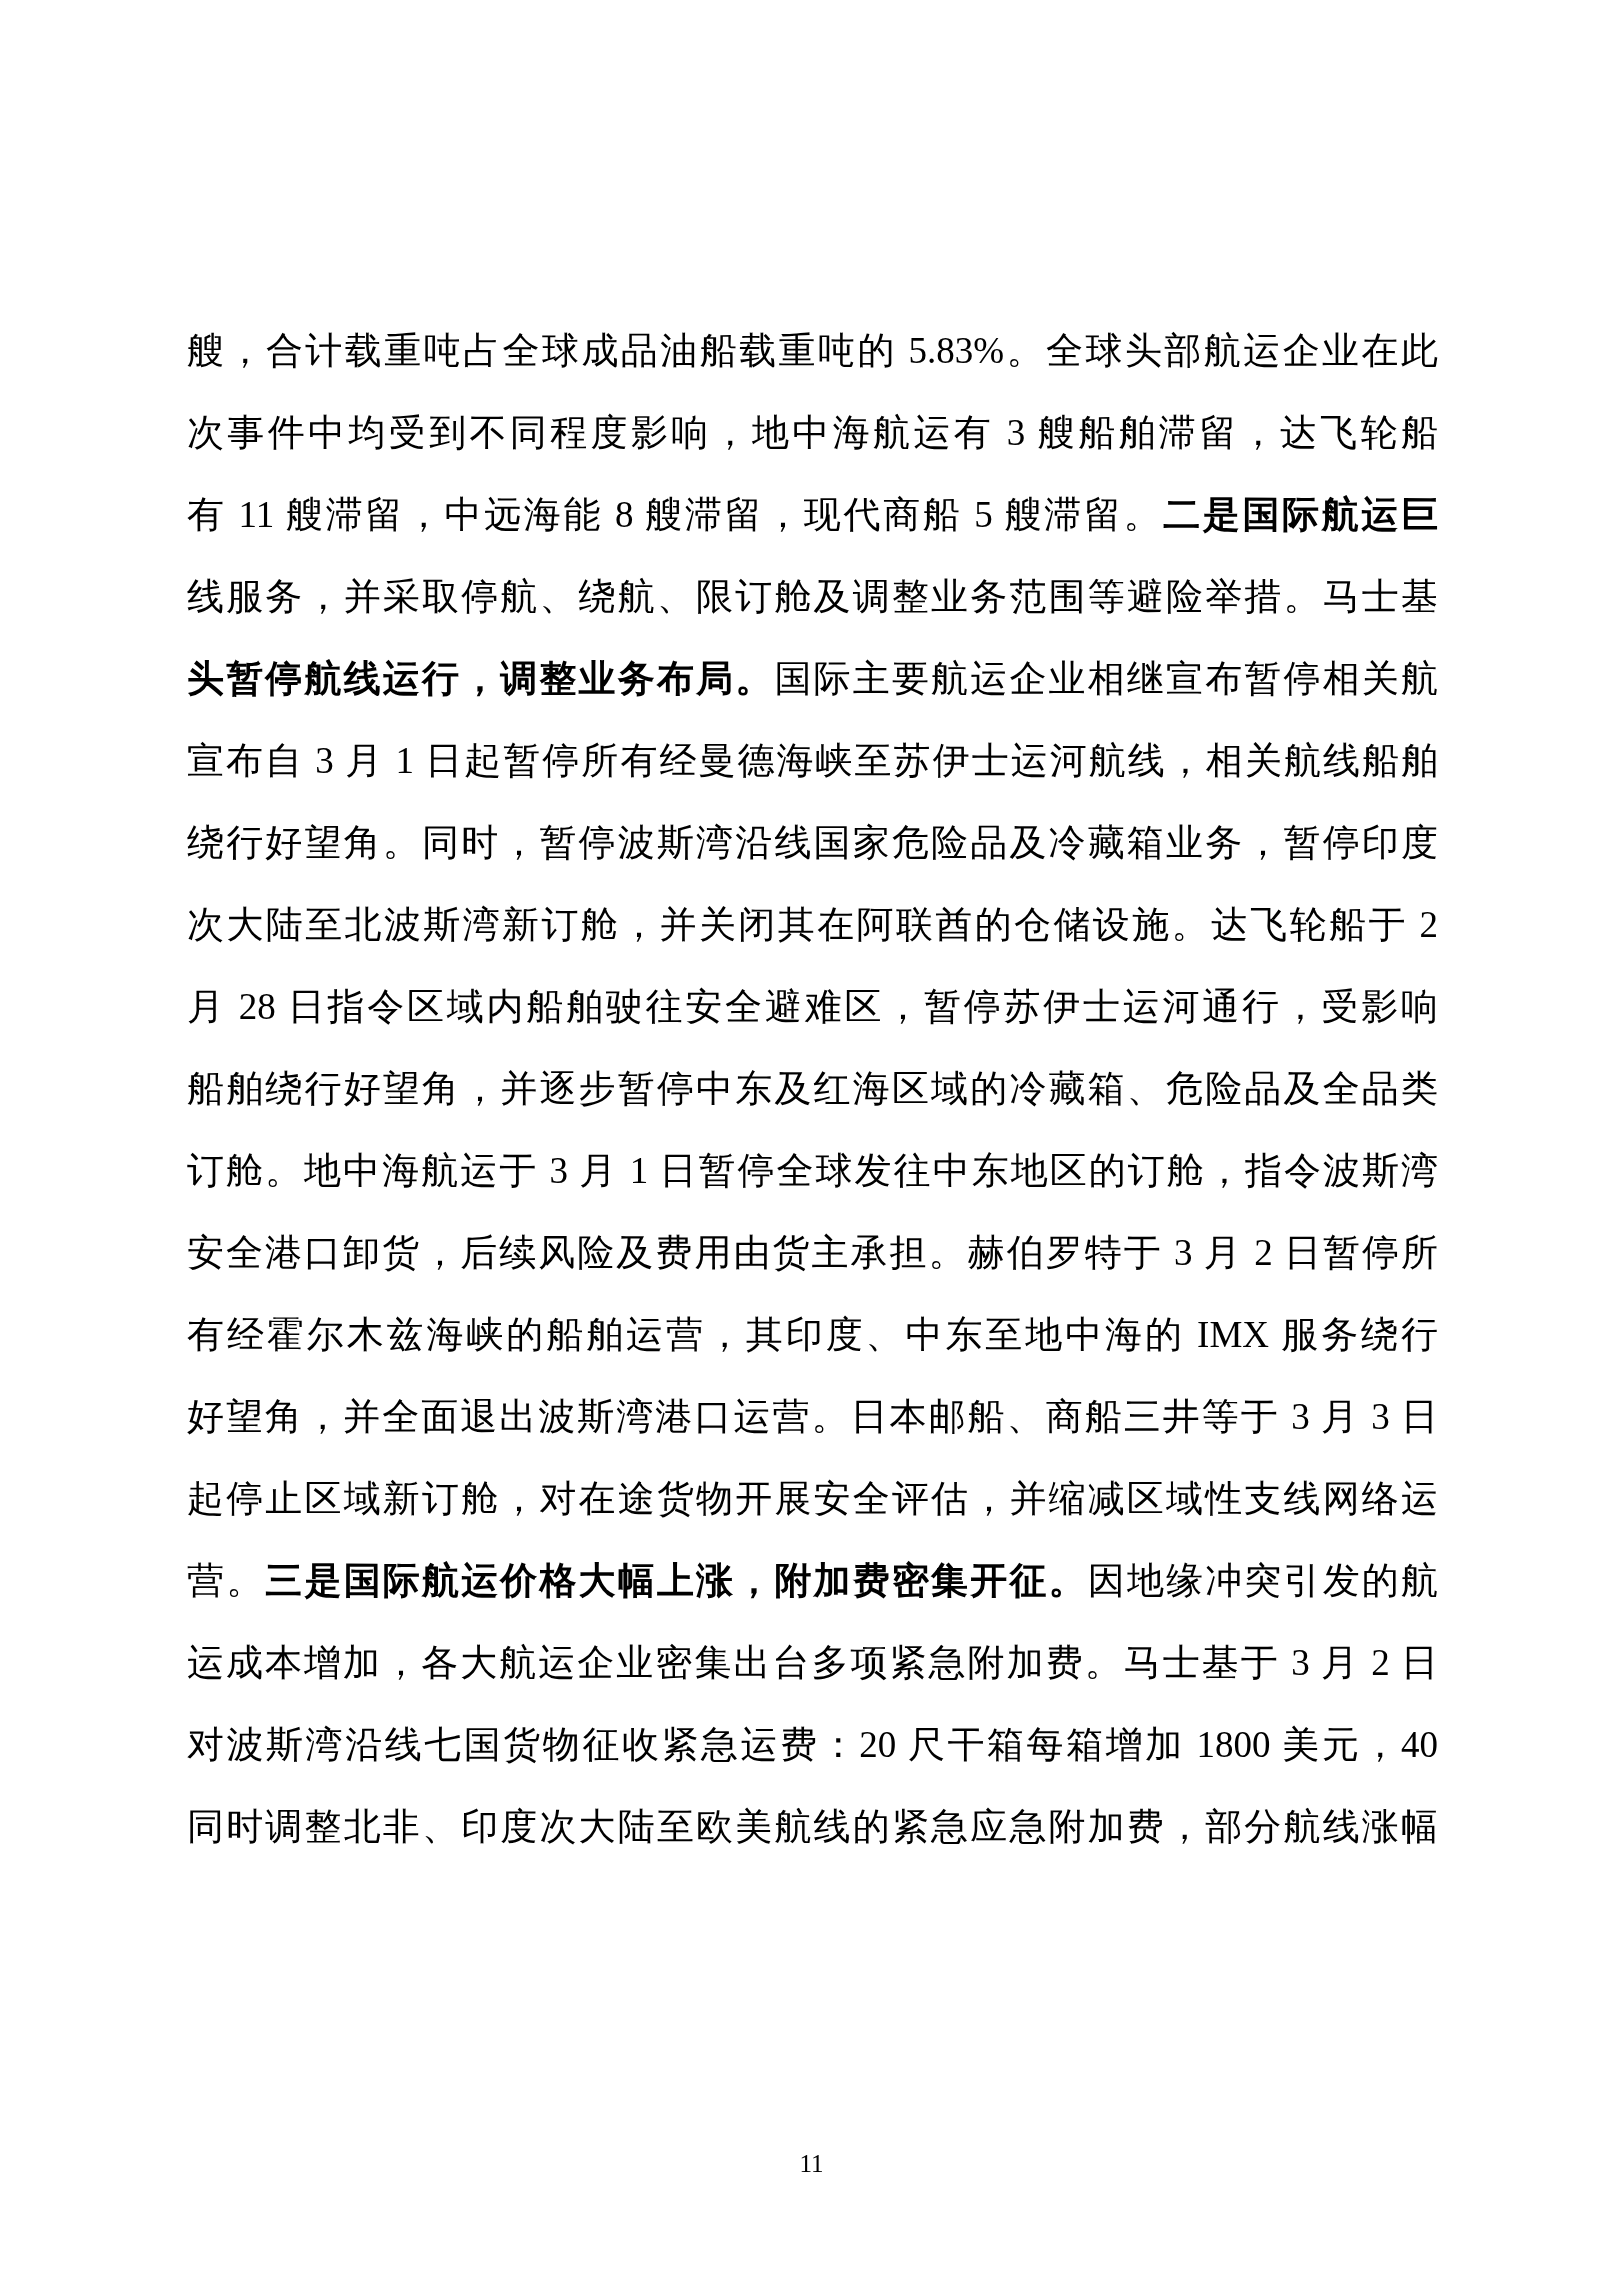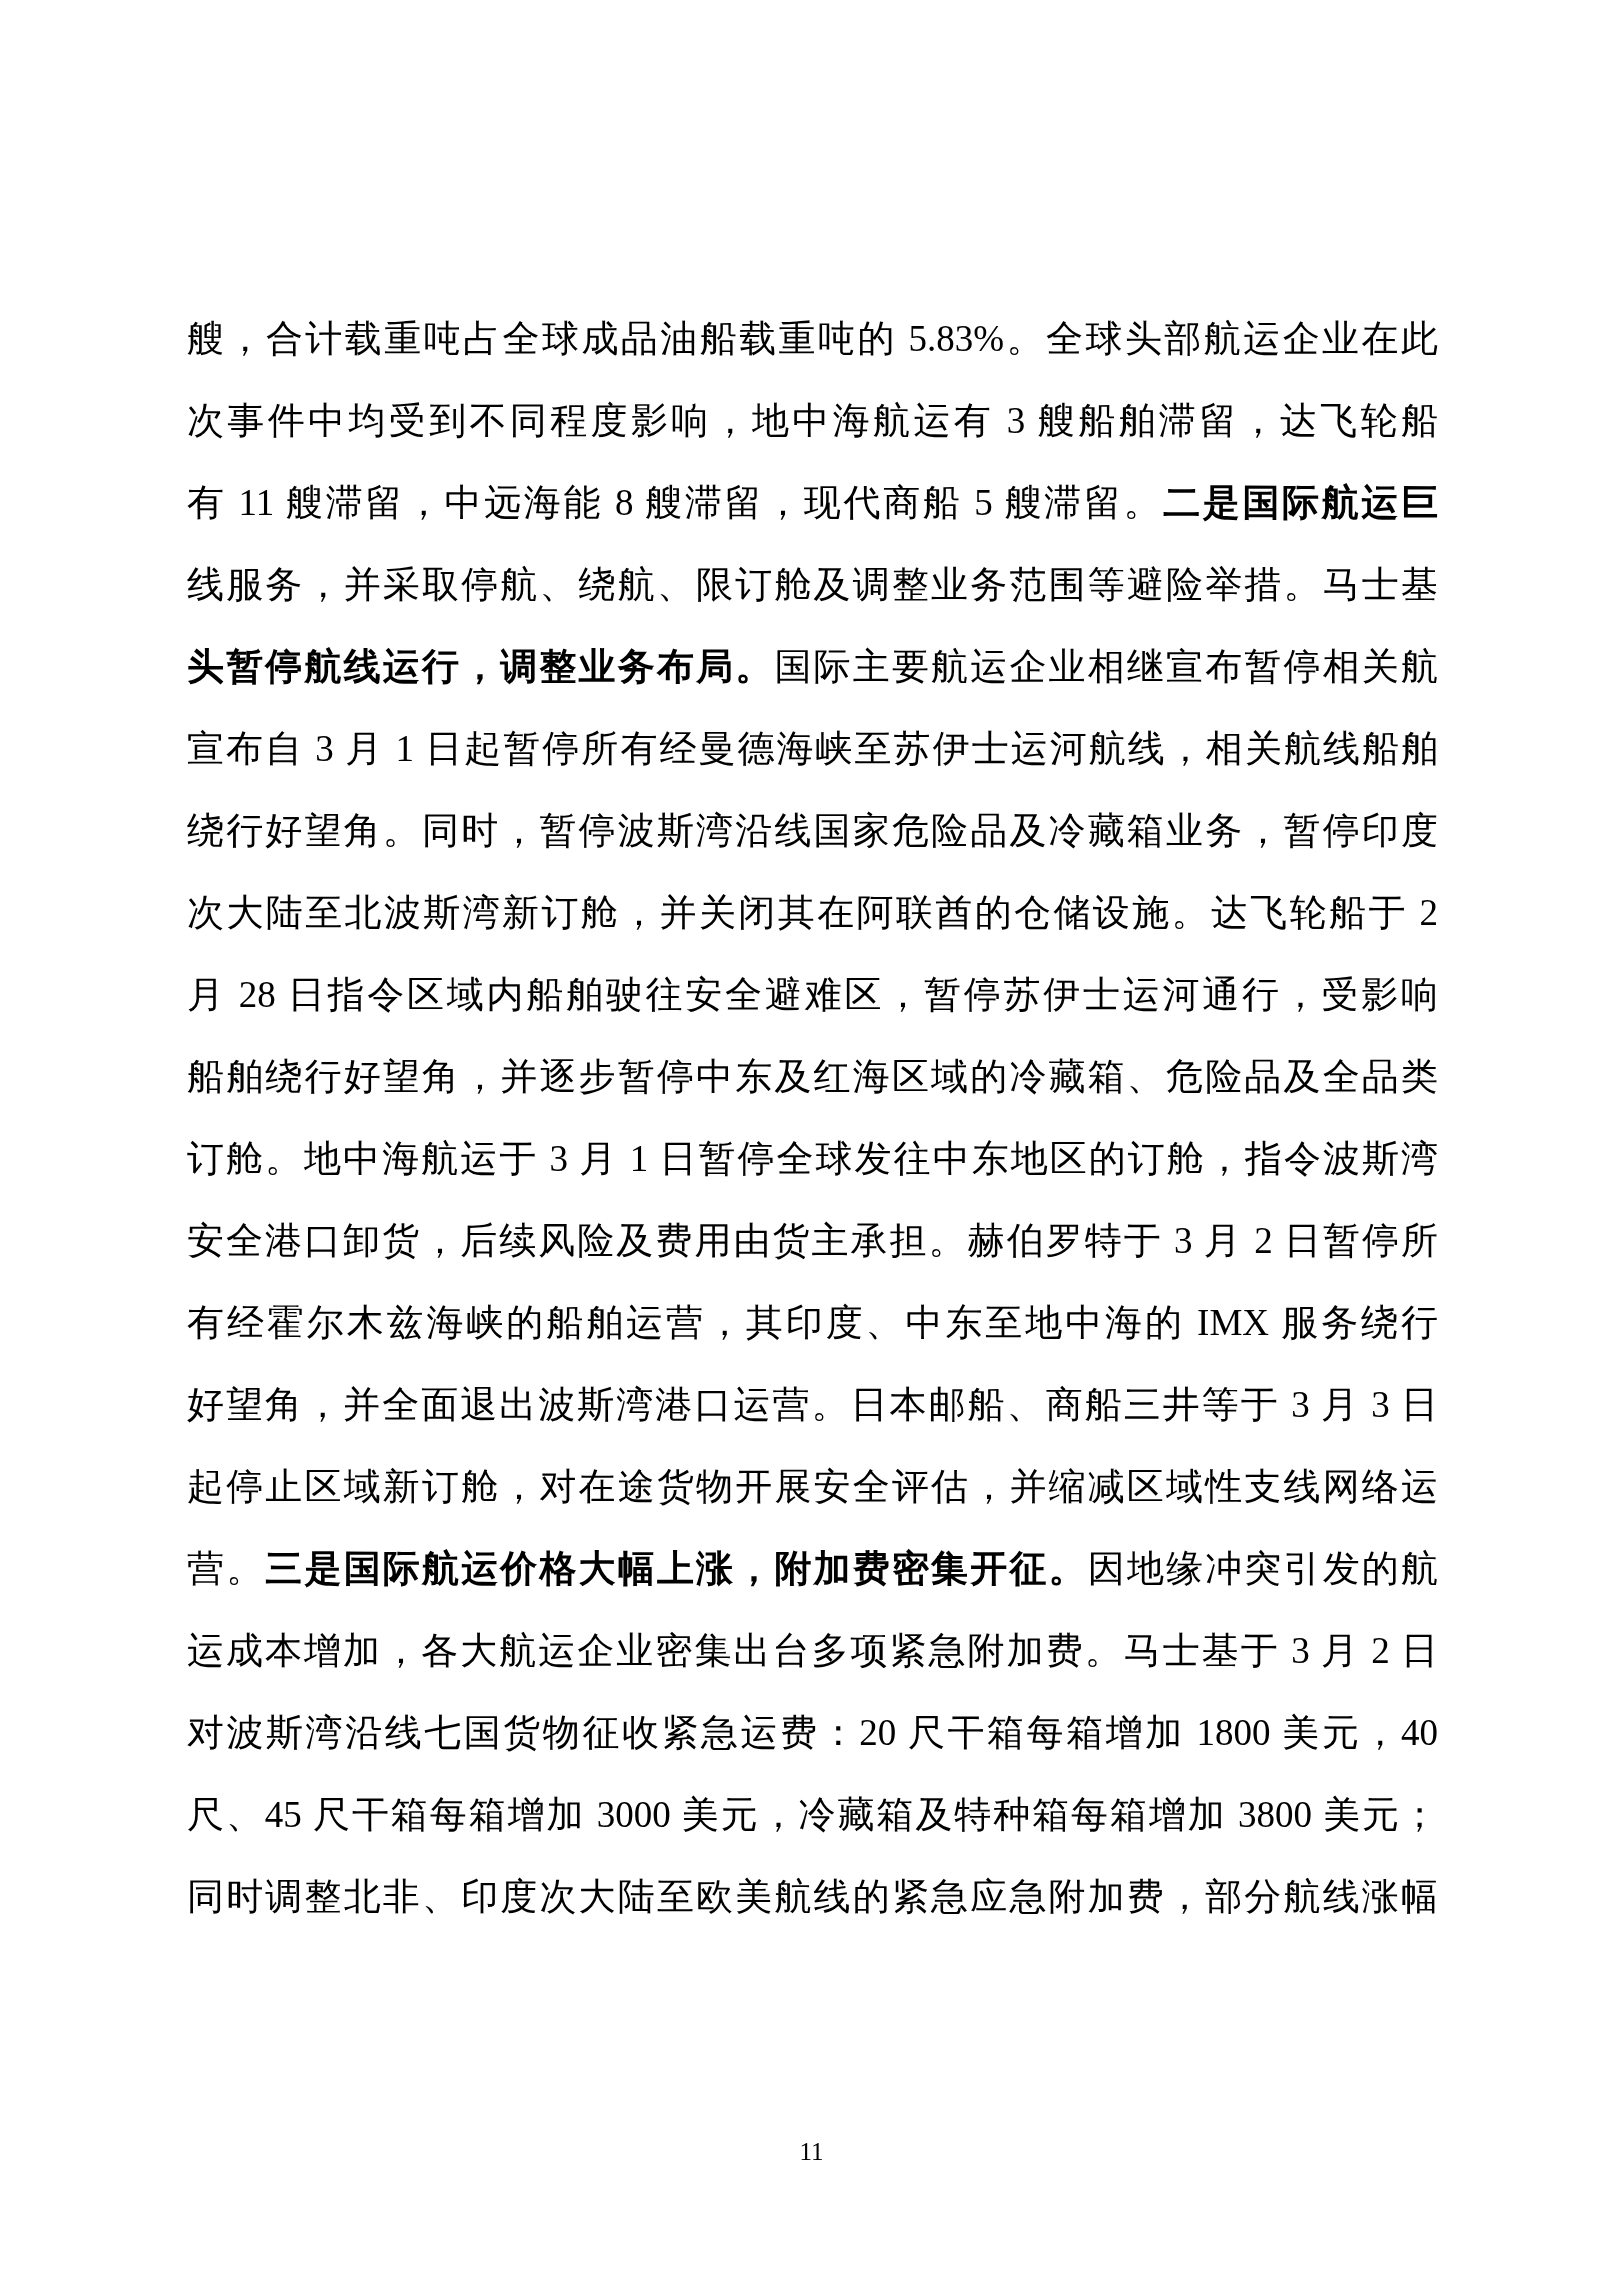--- a/index.html
+++ b/index.html
@@ -9,20 +9,21 @@
     background: #ffffff;
     position: relative;
     overflow: hidden;
     font-family: "Liberation Serif", "DejaVu Serif", serif;
     color: #000000;
   }
   .page {
     position: absolute;
     inset: 0;
     background: #ffffff;
+    margin-top: 12px;
   }
   .text-block {
     position: absolute;
     left: 187px;
     top: 298px;
     width: 1251px;
   }
   .line {
     font-size: 37px;
     line-height: 82px;
@@ -59,18 +60,17 @@
       <div class="line"><span>月 28 日指令区域内船舶驶往安全避难区，暂停苏伊士运河通行，受影响</span></div>
       <div class="line"><span>船舶绕行好望角，并逐步暂停中东及红海区域的冷藏箱、危险品及全品类</span></div>
       <div class="line"><span>订舱。地中海航运于 3 月 1 日暂停全球发往中东地区的订舱，指令波斯湾</span></div>
       <div class="line"><span>安全港口卸货，后续风险及费用由货主承担。赫伯罗特于 3 月 2 日暂停所</span></div>
       <div class="line"><span>有经霍尔木兹海峡的船舶运营，其印度、中东至地中海的 IMX 服务绕行</span></div>
       <div class="line"><span>好望角，并全面退出波斯湾港口运营。日本邮船、商船三井等于 3 月 3 日</span></div>
       <div class="line"><span>起停止区域新订舱，对在途货物开展安全评估，并缩减区域性支线网络运</span></div>
       <div class="line"><span>营。</span><span class="bold">三是国际航运价格大幅上涨，附加费密集开征。</span><span>因地缘冲突引发的航</span></div>
       <div class="line"><span>运成本增加，各大航运企业密集出台多项紧急附加费。马士基于 3 月 2 日</span></div>
       <div class="line"><span>对波斯湾沿线七国货物征收紧急运费：20 尺干箱每箱增加 1800 美元，40</span></div>
-      <div class="line"><span>尺、45 尺干箱每箱增加 3000 美元，冷藏箱及特种箱每箱增加 3800 美元；</span></div>
       <div class="line"><span>同时调整北非、印度次大陆至欧美航线的紧急应急附加费，部分航线涨幅</span></div>
     </div>
   <div class="page-number">11</div>
 </div>
 
 
 </body></html>

